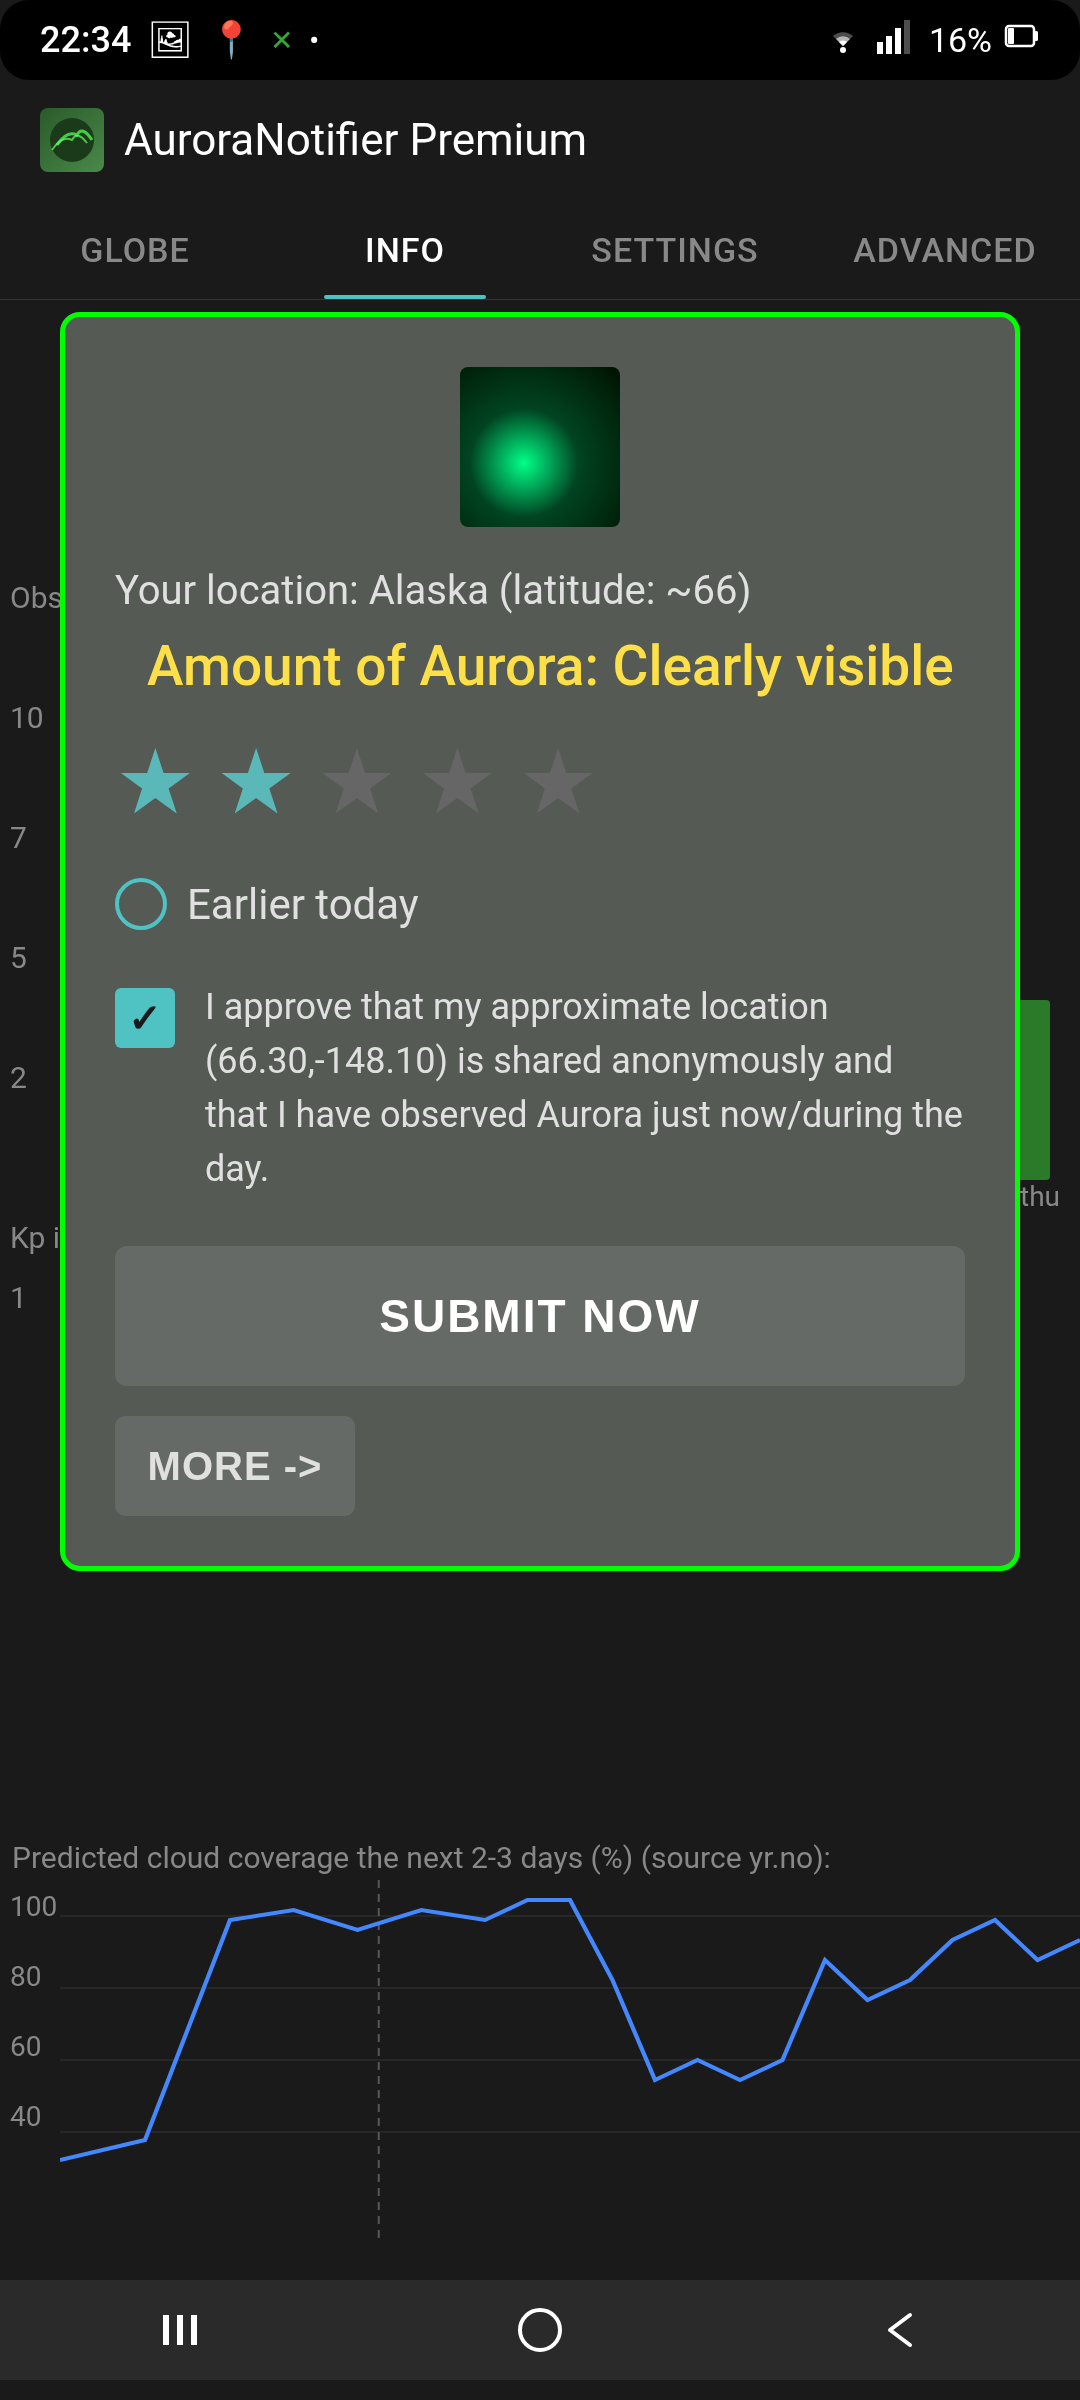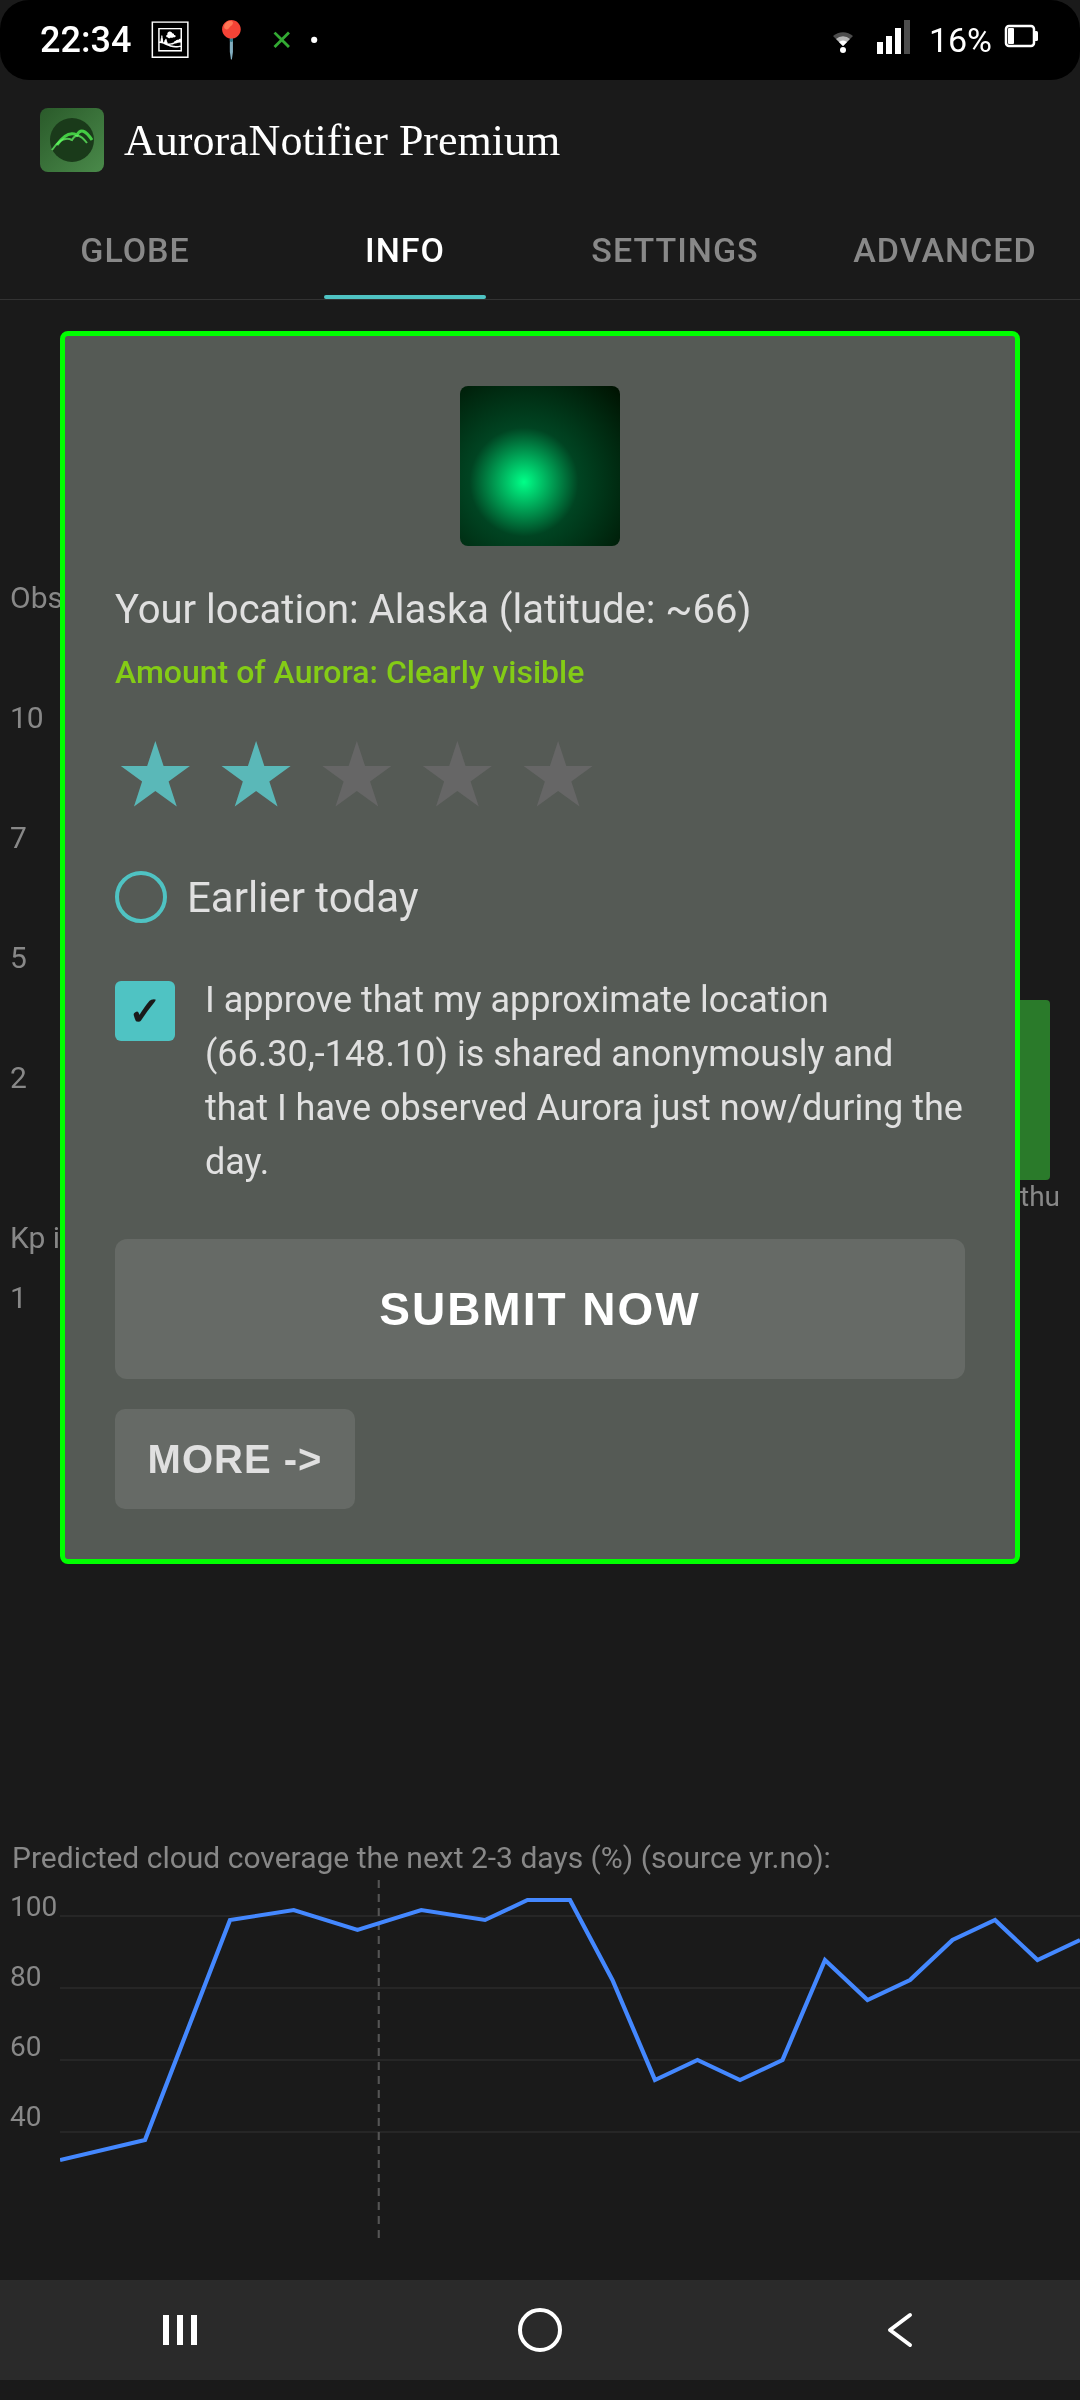--- a/index.html
+++ b/index.html
@@ -43,21 +43,20 @@
 
     
     .app-bar {
       width: 100%;
       height: 120px;
       background: #1a1a1a;
       display: flex;
       align-items: center;
       padding: 0 40px;
       gap: 20px;
-      font-family: Liberation Serif, serif;
     }
     .app-logo {
       width: 64px;
       height: 64px;
       background: linear-gradient(135deg, #2a5a2a, #4a8a4a);
       border-radius: 8px;
       display: flex;
       align-items: center;
       justify-content: center;
       font-size: 32px;
@@ -117,26 +116,26 @@
       top: 0;
       left: 0;
       width: 100%;
       height: 100%;
       background: #1a1a1a;
     }
 
     
     .dialog-overlay {
       position: absolute;
-      top: 31px;
+      top: 12px;
       left: 60px;
       right: 60px;
       background: #555a55;
       border: 5px solid #00ff00;
-      border-radius: 8px;
+      border-radius: 20px;
       padding: 50px 50px 50px 50px;
       z-index: 10;
     }
 
     .dialog-thumbnail {
       width: 160px;
       height: 160px;
       background: linear-gradient(135deg, #0a1a0a, #1a3a1a, #00aa44);
       border-radius: 8px;
       margin: 0 auto 40px auto;
@@ -152,24 +151,25 @@
     }
 
     .location-text {
       color: #e0e0e0;
       font-size: 40px;
       margin-bottom: 20px;
       font-weight: 400;
     }
 
     .aurora-amount {
-      color: #84cc16;
-      font-size: 32px;
+      color: #fde047;
+      font-size: 55px;
       font-weight: 500;
       margin-bottom: 40px;
+      margin-left: 32px;
     }
 
     
     .stars-row {
       display: flex;
       gap: 20px;
       margin-bottom: 50px;
       align-items: center;
     }
     .star {

